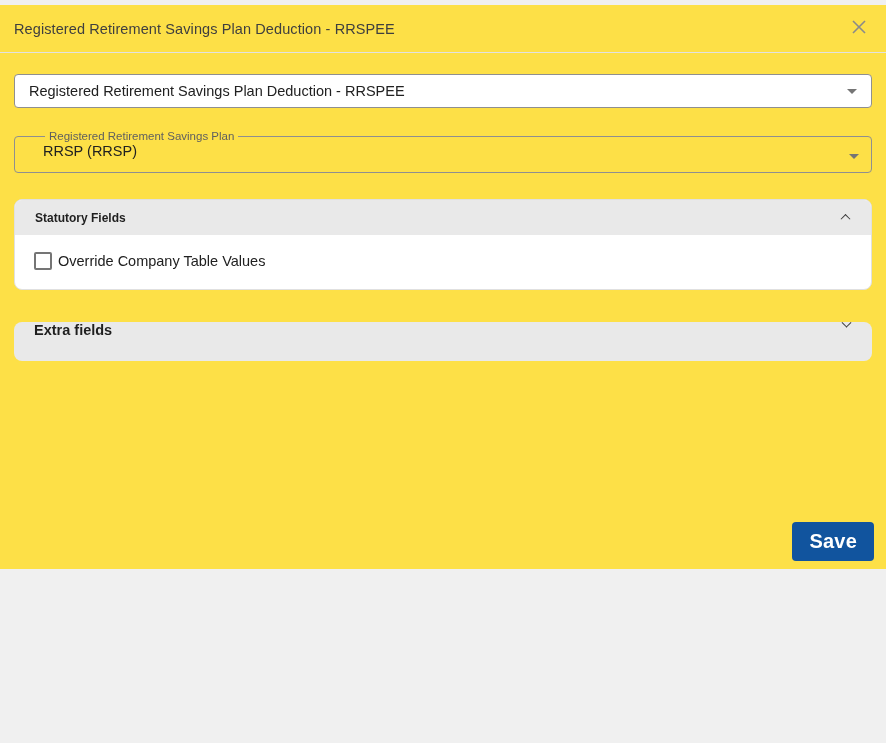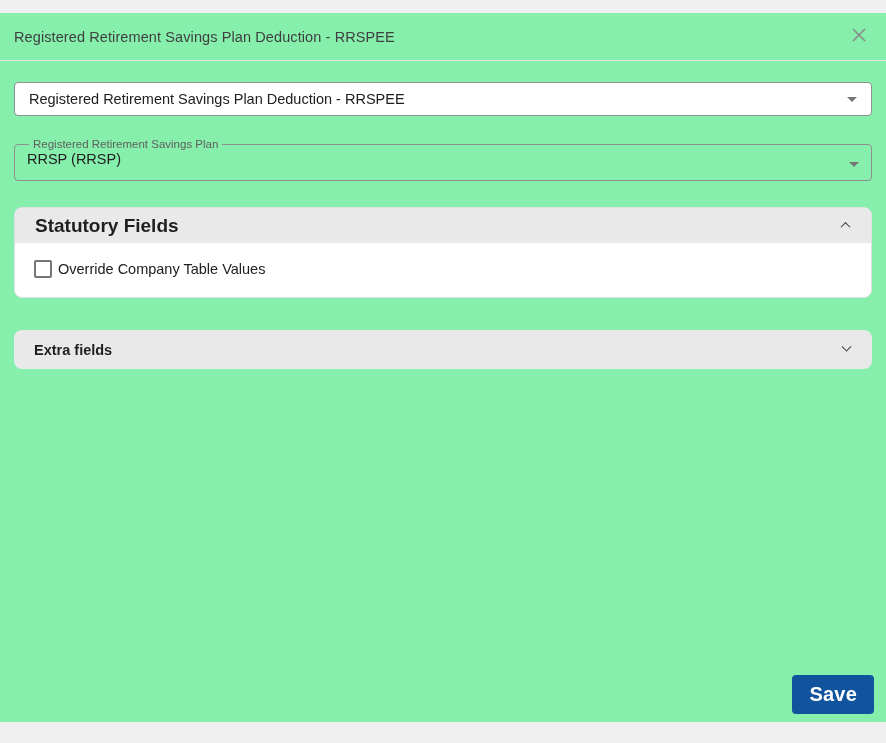--- a/index.html
+++ b/index.html
@@ -1,21 +1,21 @@
 <!DOCTYPE html>
 <html><head>
 <meta charset="utf-8">
 <style>
   * { box-sizing: border-box; margin: 0; padding: 0; }
   html,body { background:#f0f0f0; }
   body { font-family: "Liberation Sans", "DejaVu Sans", sans-serif; }
 
   .dialog {
-    width: 886px; height: 709px; background:#86efac; position: relative;
-    margin: 13px auto; overflow: hidden;
+    width: 886px; height: 564px; background:#fde047; position: relative;
+    margin: 5px auto; overflow: hidden;
   }
 
   
   .dlg-header {
     height: 48px; display:flex; align-items:center; justify-content:space-between;
     padding: 0 10px 0 14px; border-bottom: 1px solid #e2e2e2;
   }
   .dlg-title { font-size: 14.5px; color:#3f3f3f; letter-spacing:.1px; }
   .close-btn {
     width: 34px; height: 34px; display:flex; align-items:center; justify-content:center;
@@ -34,42 +34,42 @@
 
   .caret-down {
     width:0; height:0; border-left:5px solid transparent; border-right:5px solid transparent;
     border-top:5px solid #757575; flex:none;
   }
 
   
   .field-row { margin-top: 23px; display:flex; gap: 48px; }
   fieldset.mat-field {
     flex:1; height: 42px; border:1px solid #8f8f8f; border-radius:4px;
-    position:relative; padding: 0 12px; min-width:0;
+    position:relative; padding: 0 28px; min-width:0;
   }
   fieldset.mat-field legend {
     font-size: 11.5px; line-height: 11px; color:#5f5f5f; padding: 0 4px; margin-left: 2px;
     white-space: nowrap;
   }
   .req-star { color:#e53935; font-size: 12px; font-weight:bold; margin-left:1px; }
   .field-value { font-size: 14.5px; color:#212121; margin-top: 1px; }
   .field-trailing { position:absolute; right: 12px; top: 12px; }
   .cal-btn { background:none; border:none; cursor:pointer; padding:0; position:absolute; right:10px; top:8px; }
 
   
   .card {
     border: 1px solid #e0e0e0; border-radius: 8px; overflow:hidden; background:#fff;
   }
   .card.statutory { margin-top: 26px; }
   .card.history  { margin-top: 61px; }
   .card-header {
     background:#e9e9e9; height: 35px; display:flex; align-items:center;
     justify-content:space-between; padding: 0 22px 0 20px; cursor:pointer;
   }
-  .card-title { font-size: 19px; font-weight: bold; color:#1f1f1f; }
+  .card-title { font-size: 12px; font-weight: bold; color:#1f1f1f; }
 
   .chev { width: 7px; height: 7px; border-right: 1.8px solid #3c3c3c; border-bottom: 1.8px solid #3c3c3c; flex:none; }
   .chev.up   { transform: rotate(-135deg) translate(-1px,-1px); }
   .chev.down { transform: rotate(45deg) translate(-2px,-2px); }
 
   
   .statutory-body { padding: 17px 20px 19px 19px; }
   .cbx-row { display:flex; align-items:center; gap: 6px; cursor:pointer; }
   .cbx {
     width: 18px; height: 18px; border: 2px solid #757575; border-radius: 2px; background:#fff; flex:none;
@@ -82,21 +82,21 @@
   .col-effdate { width: 62px; font-size: 14px; font-weight: bold; color:#424242; line-height: 18px; cursor:pointer; }
   .sort-arrow { margin-left: 30px; font-size: 15px; color:#424242; line-height:18px; cursor:pointer; }
   .col-desc { margin-left: 37px; font-size: 14px; color:#9a9a9a; font-weight:500; line-height:18px; cursor:pointer; }
   .tbl-divider { border:none; border-top: 1px solid #e0e0e0; margin: 0 16px; }
   .empty-state { height: 128px; display:flex; align-items:center; justify-content:center; }
   .empty-text { font-size: 15px; color:#9a9a9a; }
 
   
   .extra-bar {
     margin-top: 32px; background:#e9e9e9; border-radius: 8px; height: 39px;
-    display:flex; align-items:center; justify-content:space-between; padding: 0 22px 0 20px;
+    display:flex; align-items:flex-start; justify-content:space-between; padding: 0 22px 0 20px;
     cursor:pointer;
   }
   .extra-title { font-size: 14.5px; font-weight: bold; color:#1f1f1f; }
 
   
   .save-btn {
     position:absolute; right: 12px; bottom: 8px; background:#11549e; color:#fff;
     font-family: inherit; font-size: 20px; font-weight: bold; border:none; border-radius: 4px;
     padding: 8px 17px; cursor:pointer; letter-spacing:.2px;
   }

